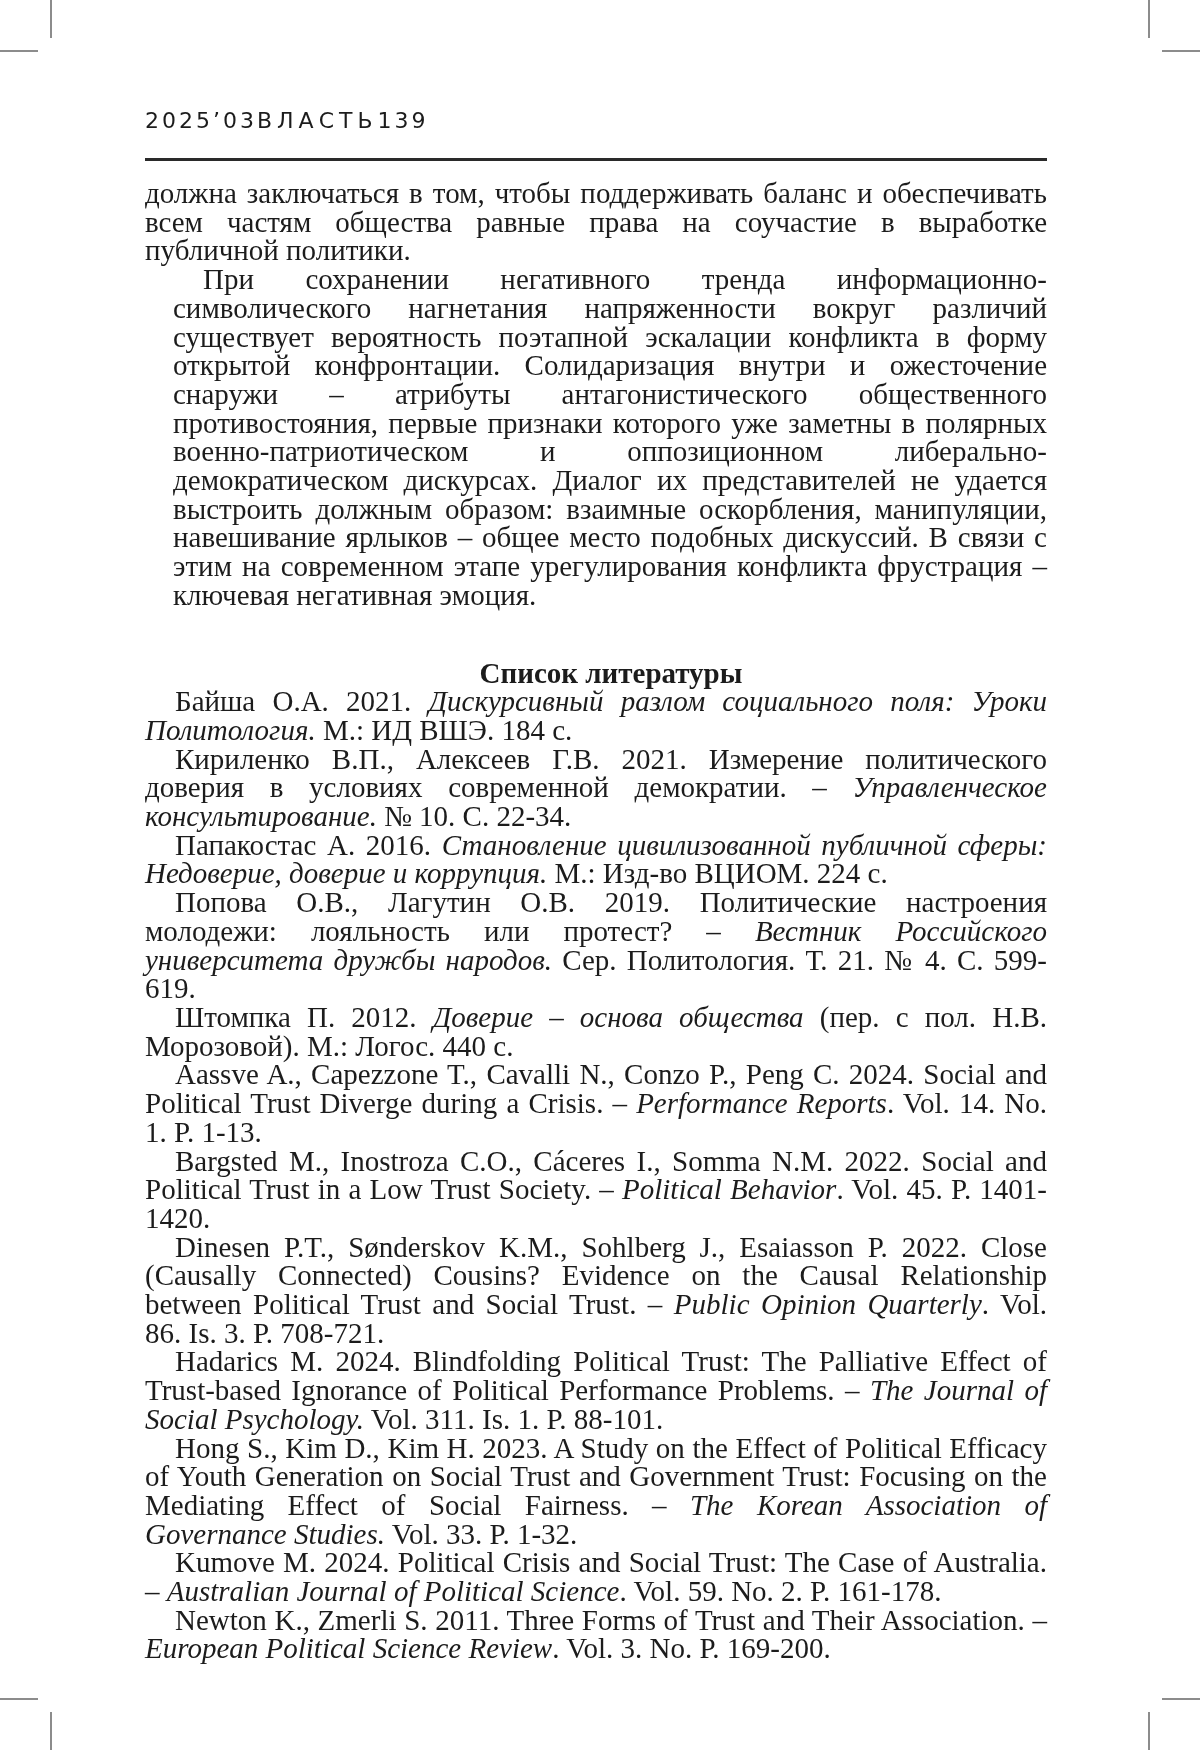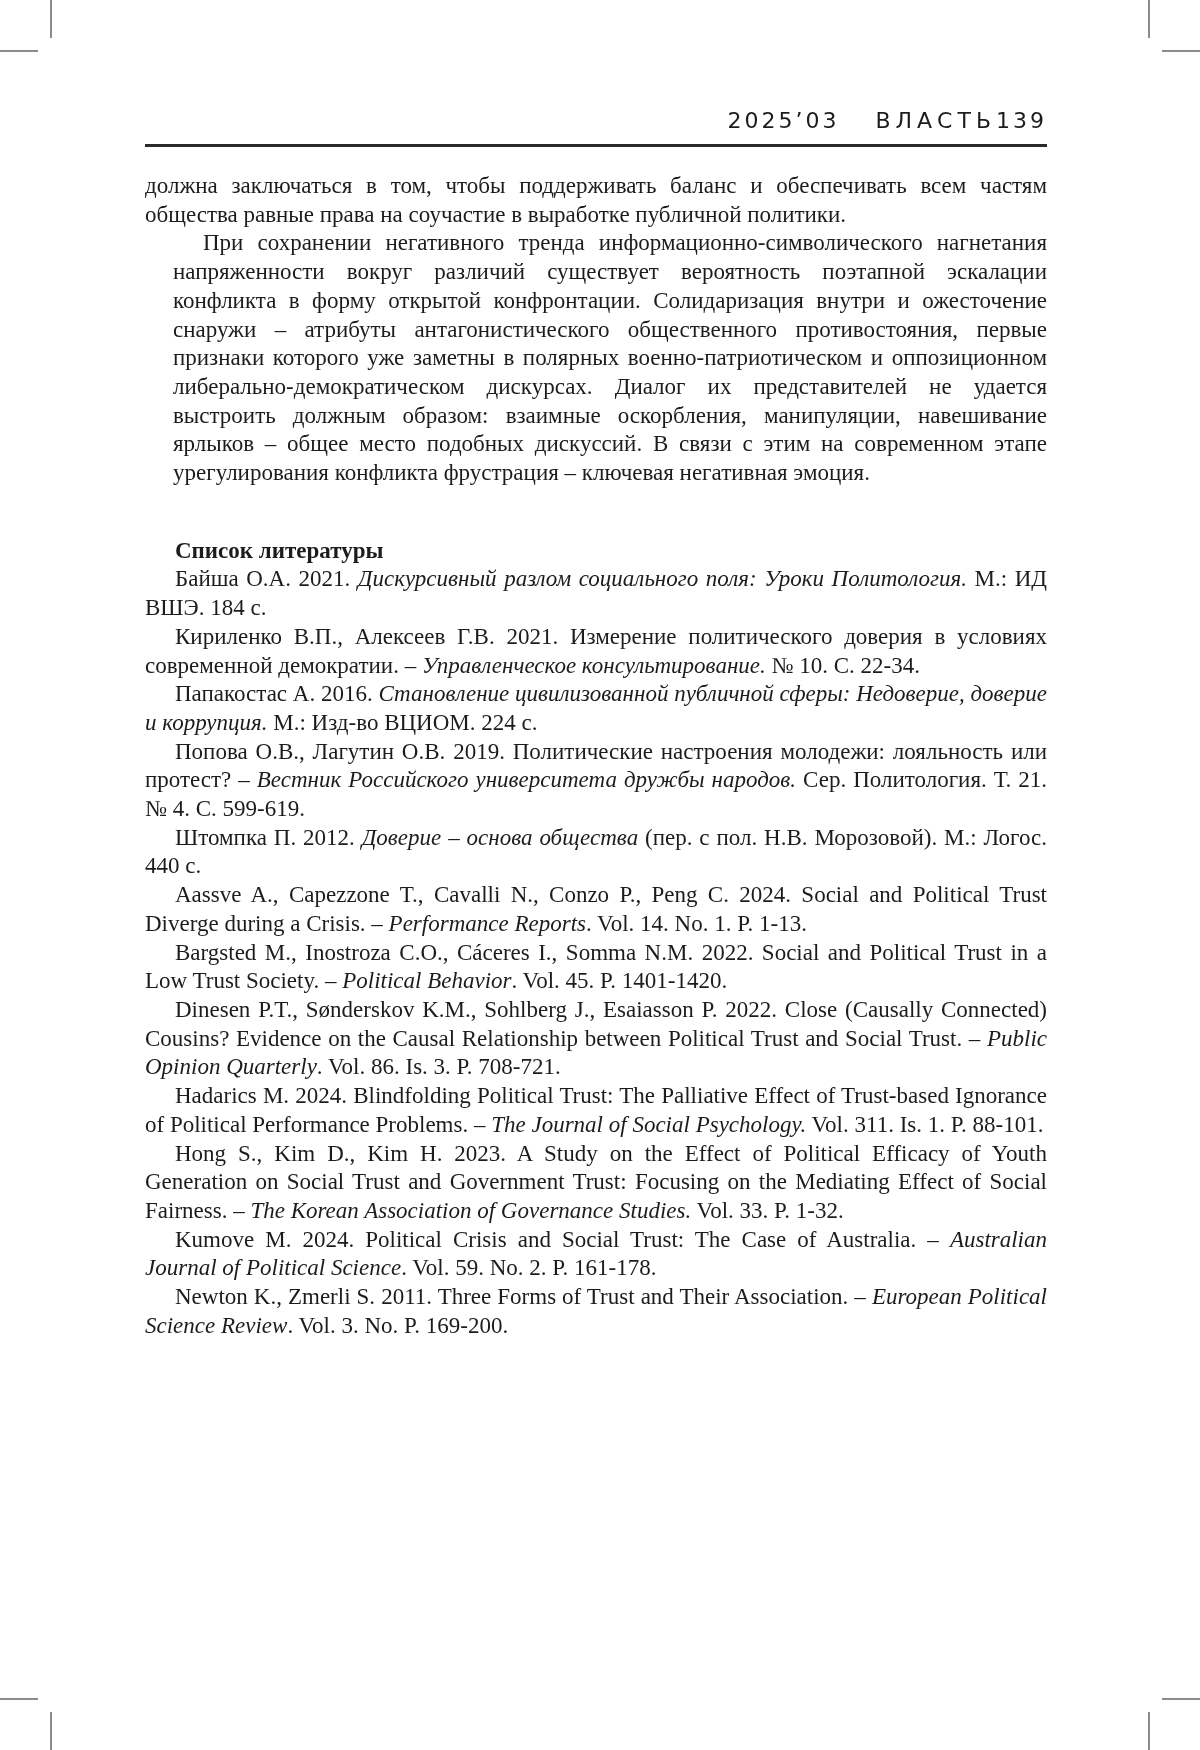--- a/index.html
+++ b/index.html
@@ -25,45 +25,45 @@
   .crop.h{width:38px;height:2px;}
 
   
   .runhead{
     position:absolute;
     left:145px;
     top:108px;
     width:902px;
     display:flex;
     align-items:baseline;
-    justify-content:flex-end;
+    justify-content:flex-start;
     font-family:"DejaVu Sans", sans-serif;
     font-size:22px;
-    padding-bottom:11px;
+    padding-bottom:25px;
     border-bottom:3px solid var(--rule);
   }
   .runhead .issue, .runhead .pageno{letter-spacing:3px;}
-  .runhead .jtitle{letter-spacing:5px;margin-left:36px;}
+  .runhead .jtitle{letter-spacing:5px;}
 
   
   .column{
     position:absolute;
     left:145px;
-    top:172px;
+    top:179px;
     width:902px;
-    font-size:23px;
+    font-size:29px;
     line-height:28.7px;
     text-align:justify;
   }
   .para{text-indent:0;}
   .para.indent{text-indent:30px;margin-left:28px;}
   .ref-heading{
     font-weight:bold;
     text-indent:30px;
-    text-align:left;
+    text-align:center;
     margin-top:49px;
   }
   .ref{text-indent:30px;}
   .it{font-style:italic;}
 </style>
 </head>
 <body>
 
 <div class="page">
 

